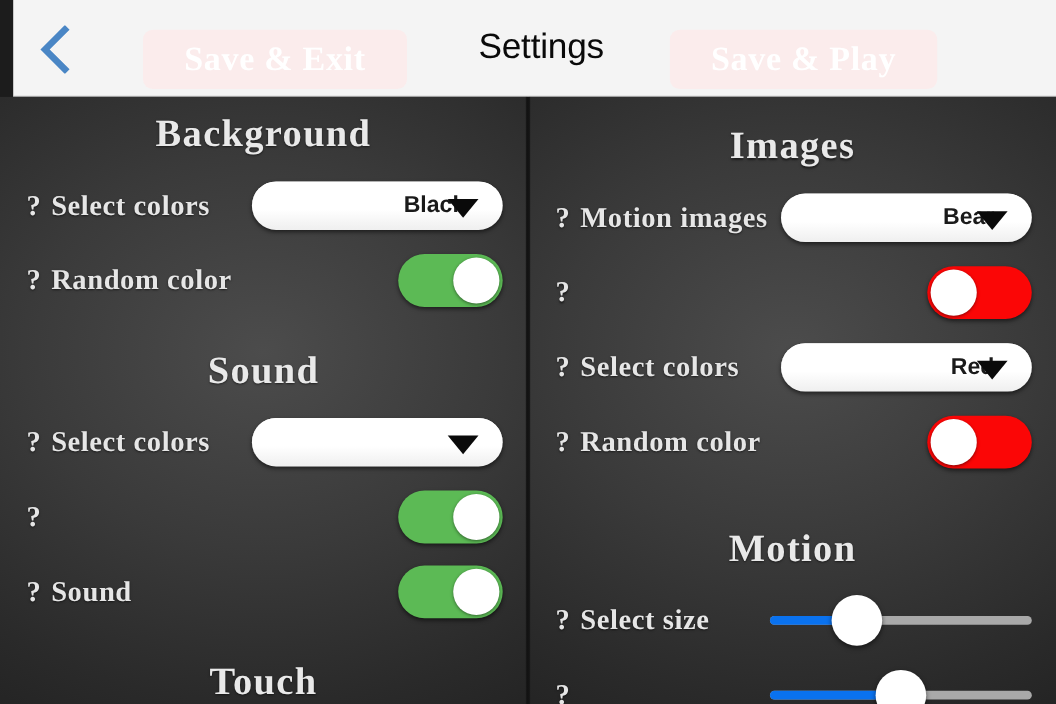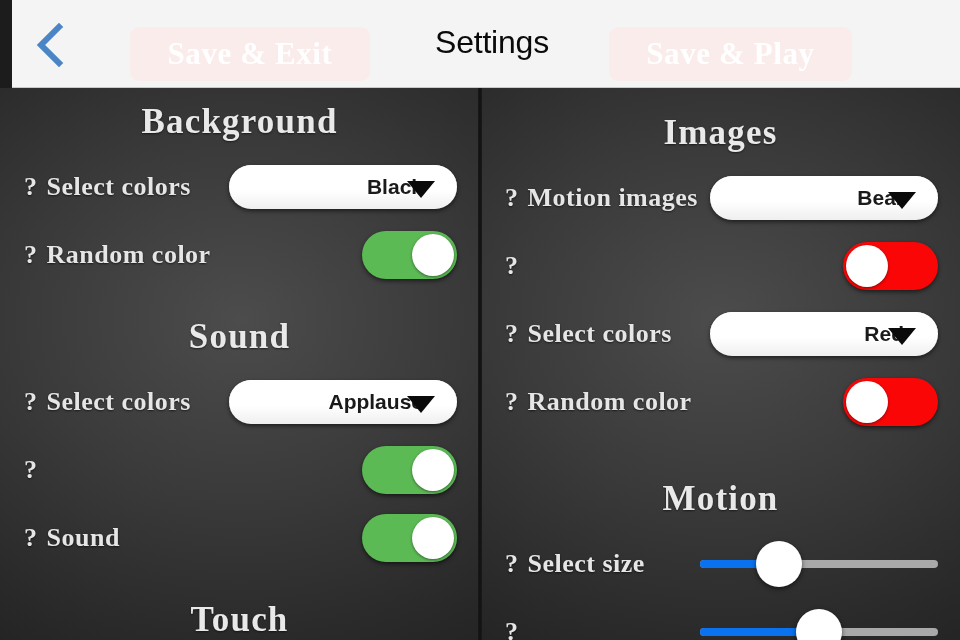--- a/index.html
+++ b/index.html
@@ -309,21 +309,20 @@
             </div>
           </div>
           <div class="section-title" style="margin-top: 30px; margin-bottom: 14px;">Sound</div>
           <div class="row">
             <div class="row-label">
               <span class="help-q">?</span>
               <span>Select colors</span>
             </div>
             <div class="row-ctrl">
               <div class="dropdown">
-                <span class="dropdown-value">Applause</span>
                 <span class="caret"></span>
               </div>
             </div>
           </div>
           <div class="row">
             <div class="row-label">
               <span class="help-q">?</span>
             </div>
             <div class="row-ctrl">
               <div class="toggle on">

